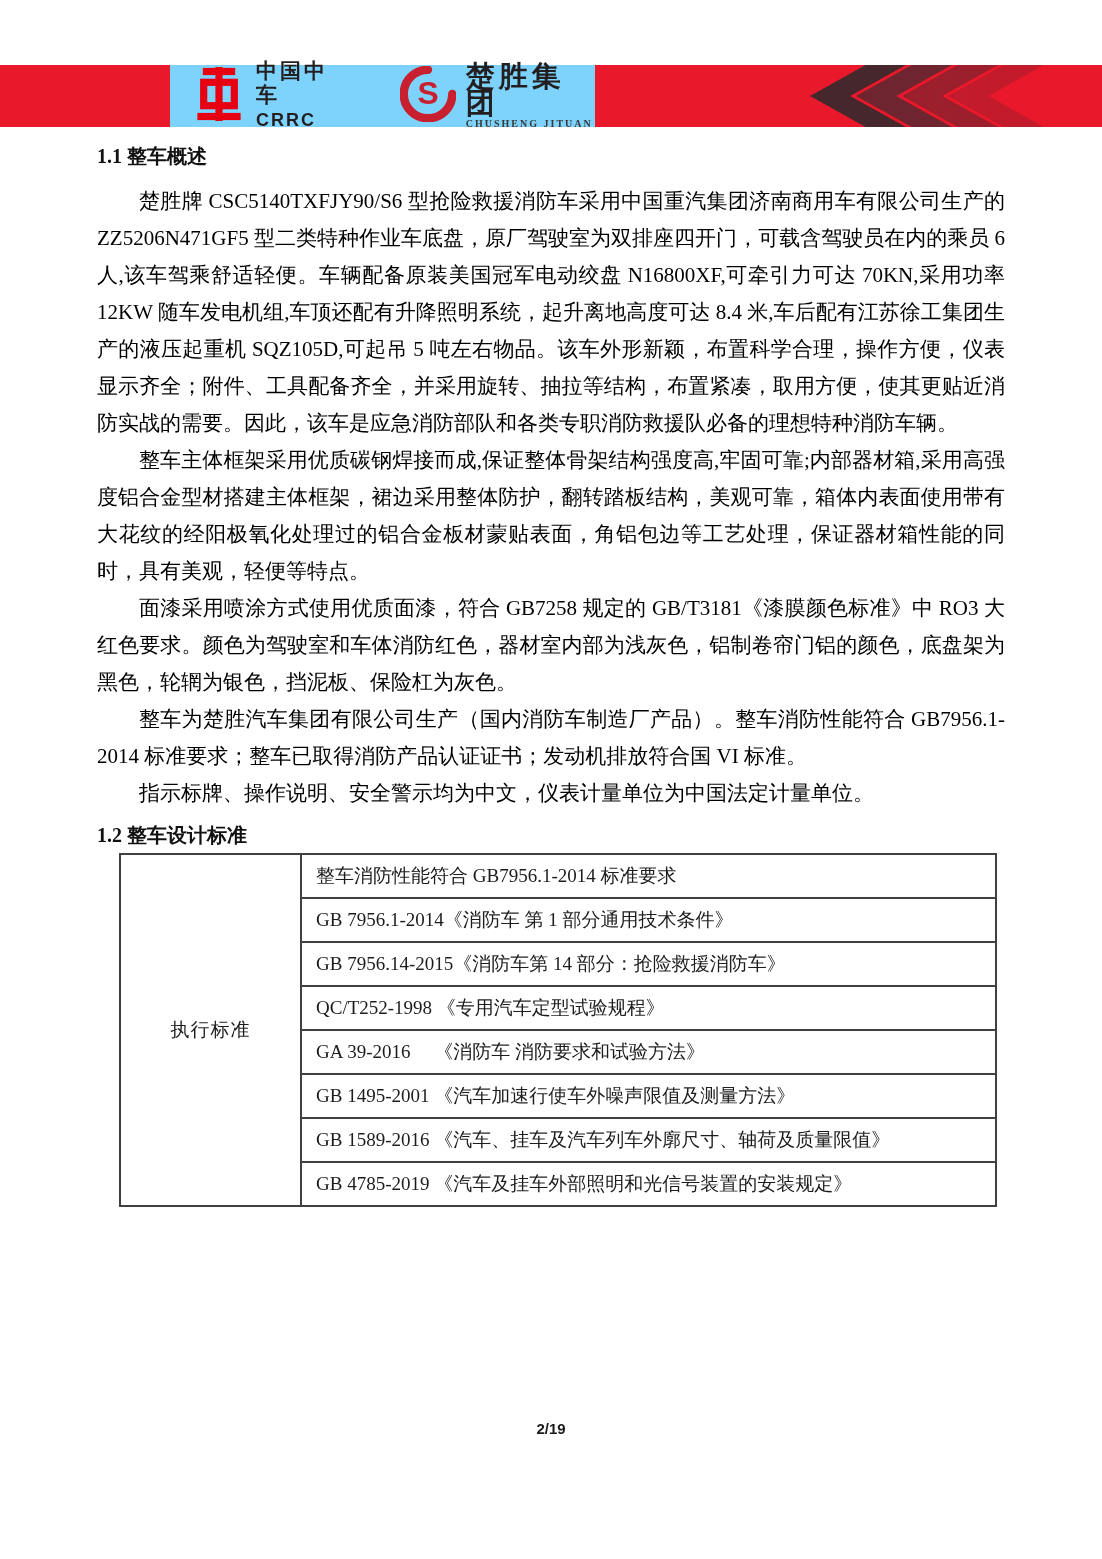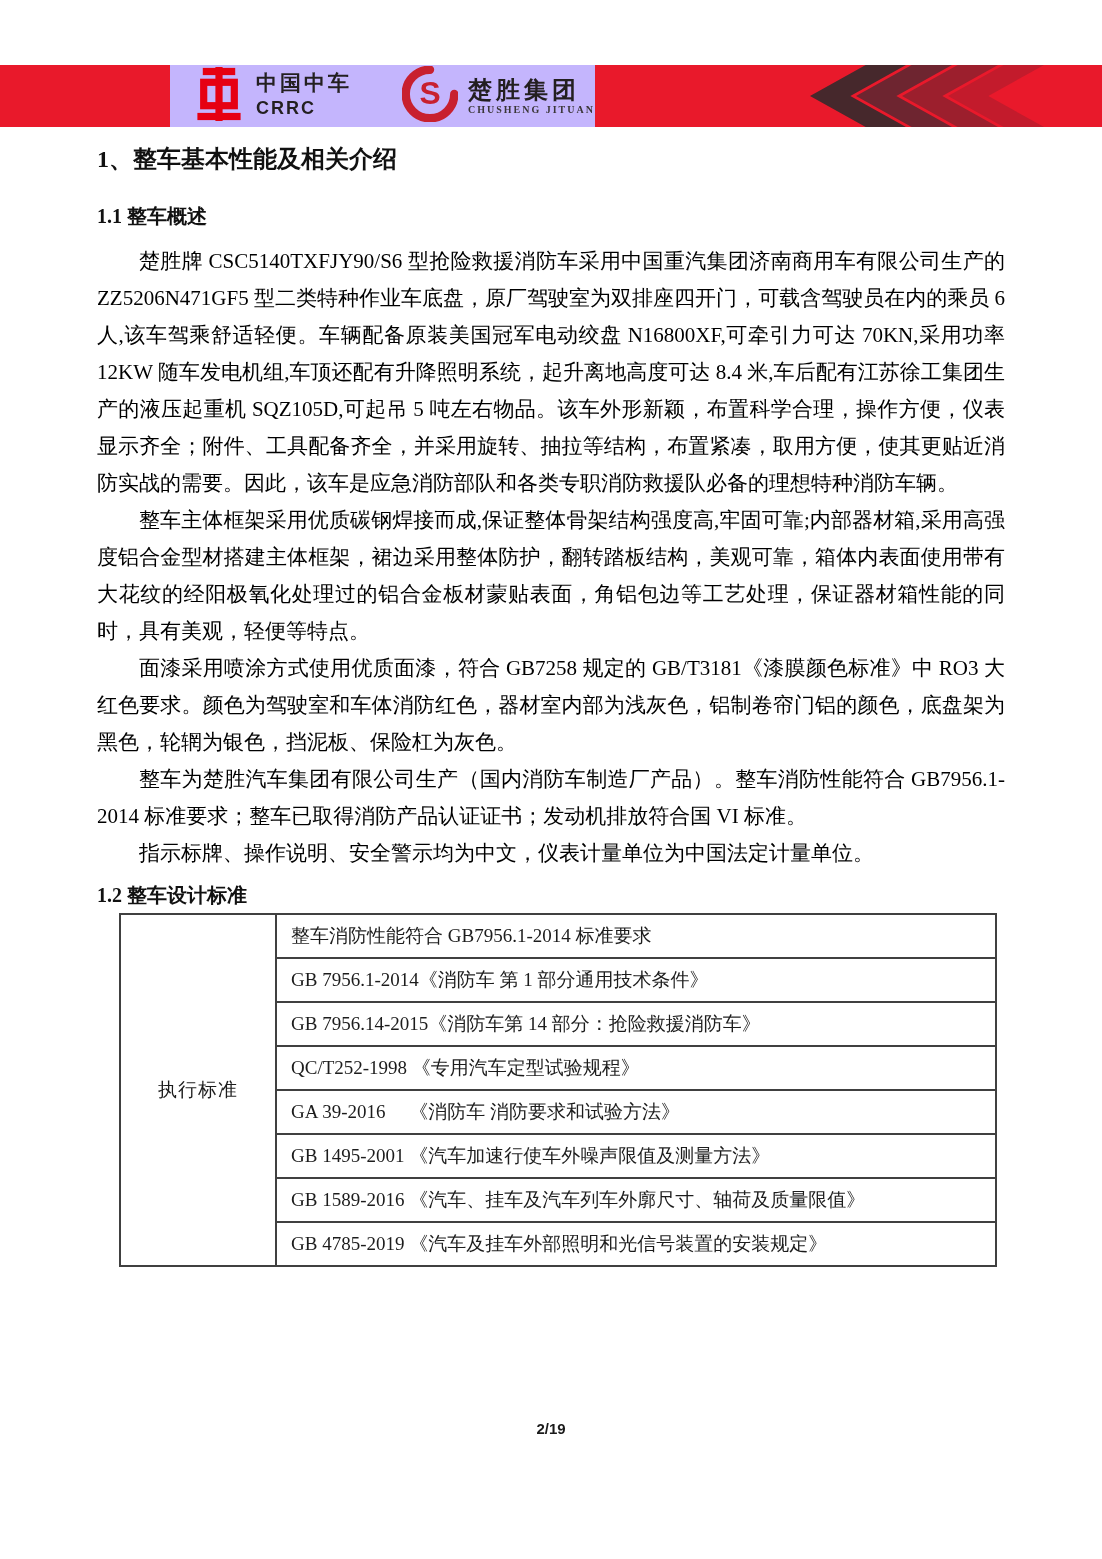--- a/index.html
+++ b/index.html
@@ -14,40 +14,40 @@
   }
 
   
   .header-band {
     position:absolute; top:65px; left:0;
     width:1102px; height:62px;
     display:flex; align-items:stretch;
   }
   .red-block-left { width:170px; background:#e9192b; }
   .logo-strip {
-    width:425px; background:#c4b5fd;
+    width:425px; background:#7dd3fc;
     display:flex; align-items:center;
   }
   .red-block-right { position:relative; flex:1; background:#e9192b; overflow:hidden; }
   .chevrons { position:absolute; top:0; left:215px; width:280px; height:62px; }
   .chev { position:absolute; top:0; height:62px; width:96px;
     clip-path:polygon(58% 0, 100% 0, 42% 50%, 100% 100%, 58% 100%, 0 50%);
   }
   .chev1 { left:0;   background:#46282c; }
   .chev2 { left:46px; background:#6e2530; }
   .chev3 { left:92px; background:#9c1f2d; }
   .chev4 { left:138px; background:#c31b2c; }
 
   .logo-group { display:flex; align-items:center; }
   .logo-group.crrc { margin-left:22px; }
   .logo-group.chusheng { margin-left:50px; }
   .logo-text { display:flex; flex-direction:column; justify-content:center; margin-left:10px; }
   .crrc-zh { font-family:"Liberation Sans","DejaVu Sans",sans-serif; font-weight:bold; font-size:21px; letter-spacing:3px; color:#231f20; line-height:24px; }
   .crrc-en { font-family:"Liberation Sans","DejaVu Sans",sans-serif; font-weight:bold; font-size:18px; letter-spacing:2px; color:#231f20; line-height:27px; }
-  .cs-zh   { font-family:"Liberation Sans","DejaVu Sans",sans-serif; font-weight:bold; font-size:24px; letter-spacing:4px; color:#231f20; line-height:27px; }
+  .cs-zh   { font-family:"Liberation Sans","DejaVu Sans",sans-serif; font-weight:bold; font-size:29px; letter-spacing:4px; color:#231f20; line-height:27px; }
   .cs-en   { font-family:Liberation Serif, serif; font-weight:bold; font-size:10px; letter-spacing:2px; color:#3a3637; line-height:13px; }
 
   
   .doc { position:absolute; left:97px; top:141px; width:908px; }
   .doc-title {
     font-size:24px; font-weight:bold; color:#111;
     line-height:36px; margin-bottom:24px;
   }
   .sec-heading {
     font-size:20px; font-weight:bold; color:#111;
@@ -66,21 +66,21 @@
     border-collapse:collapse;
     table-layout:fixed;
   }
   .std-table th, .std-table td {
     border:2px solid #404040;
     font-weight:normal;
     font-size:19px;
     color:#1c1c1c;
   }
   .std-table th {
-    width:156px; text-align:center; vertical-align:middle;
+    width:181px; text-align:center; vertical-align:middle;
     letter-spacing:1px;
   }
   .std-table td {
     height:44px; padding-left:14px; text-align:left; vertical-align:middle;border-radius:17px;
   }
 
   
   .footer {
     position:absolute; top:1420px; left:0; width:1102px;
     text-align:center;
@@ -134,21 +134,20 @@
       <div class="chevrons">
         <span class="chev chev1"></span>
         <span class="chev chev2"></span>
         <span class="chev chev3"></span>
         <span class="chev chev4"></span>
       </div>
     </div>
   </div>
 
   <div class="doc">
-    <div class="doc-title">1、整车基本性能及相关介绍</div>
 
     <div class="sec-heading">1.1 整车概述</div>
 
     <p>楚胜牌 CSC5140TXFJY90/S6 型抢险救援消防车采用中国重汽集团济南商用车有限公司生产的 ZZ5206N471GF5 型二类特种作业车底盘，原厂驾驶室为双排座四开门，可载含驾驶员在内的乘员 6 人,该车驾乘舒适轻便。车辆配备原装美国冠军电动绞盘 N16800XF,可牵引力可达 70KN,采用功率 12KW 随车发电机组,车顶还配有升降照明系统，起升离地高度可达 8.4 米,车后配有江苏徐工集团生产的液压起重机 SQZ105D,可起吊 5 吨左右物品。该车外形新颖，布置科学合理，操作方便，仪表显示齐全；附件、工具配备齐全，并采用旋转、抽拉等结构，布置紧凑，取用方便，使其更贴近消防实战的需要。因此，该车是应急消防部队和各类专职消防救援队必备的理想特种消防车辆。</p>
     <p>整车主体框架采用优质碳钢焊接而成,保证整体骨架结构强度高,牢固可靠;内部器材箱,采用高强度铝合金型材搭建主体框架，裙边采用整体防护，翻转踏板结构，美观可靠，箱体内表面使用带有大花纹的经阳极氧化处理过的铝合金板材蒙贴表面，角铝包边等工艺处理，保证器材箱性能的同时，具有美观，轻便等特点。</p>
     <p>面漆采用喷涂方式使用优质面漆，符合 GB7258 规定的 GB/T3181《漆膜颜色标准》中 RO3 大红色要求。颜色为驾驶室和车体消防红色，器材室内部为浅灰色，铝制卷帘门铝的颜色，底盘架为黑色，轮辋为银色，挡泥板、保险杠为灰色。</p>
     <p>整车为楚胜汽车集团有限公司生产（国内消防车制造厂产品）。整车消防性能符合 GB7956.1-2014 标准要求；整车已取得消防产品认证证书；发动机排放符合国 VI 标准。</p>
     <p>指示标牌、操作说明、安全警示均为中文，仪表计量单位为中国法定计量单位。</p>
 
     <div class="sec-heading second">1.2 整车设计标准</div>

